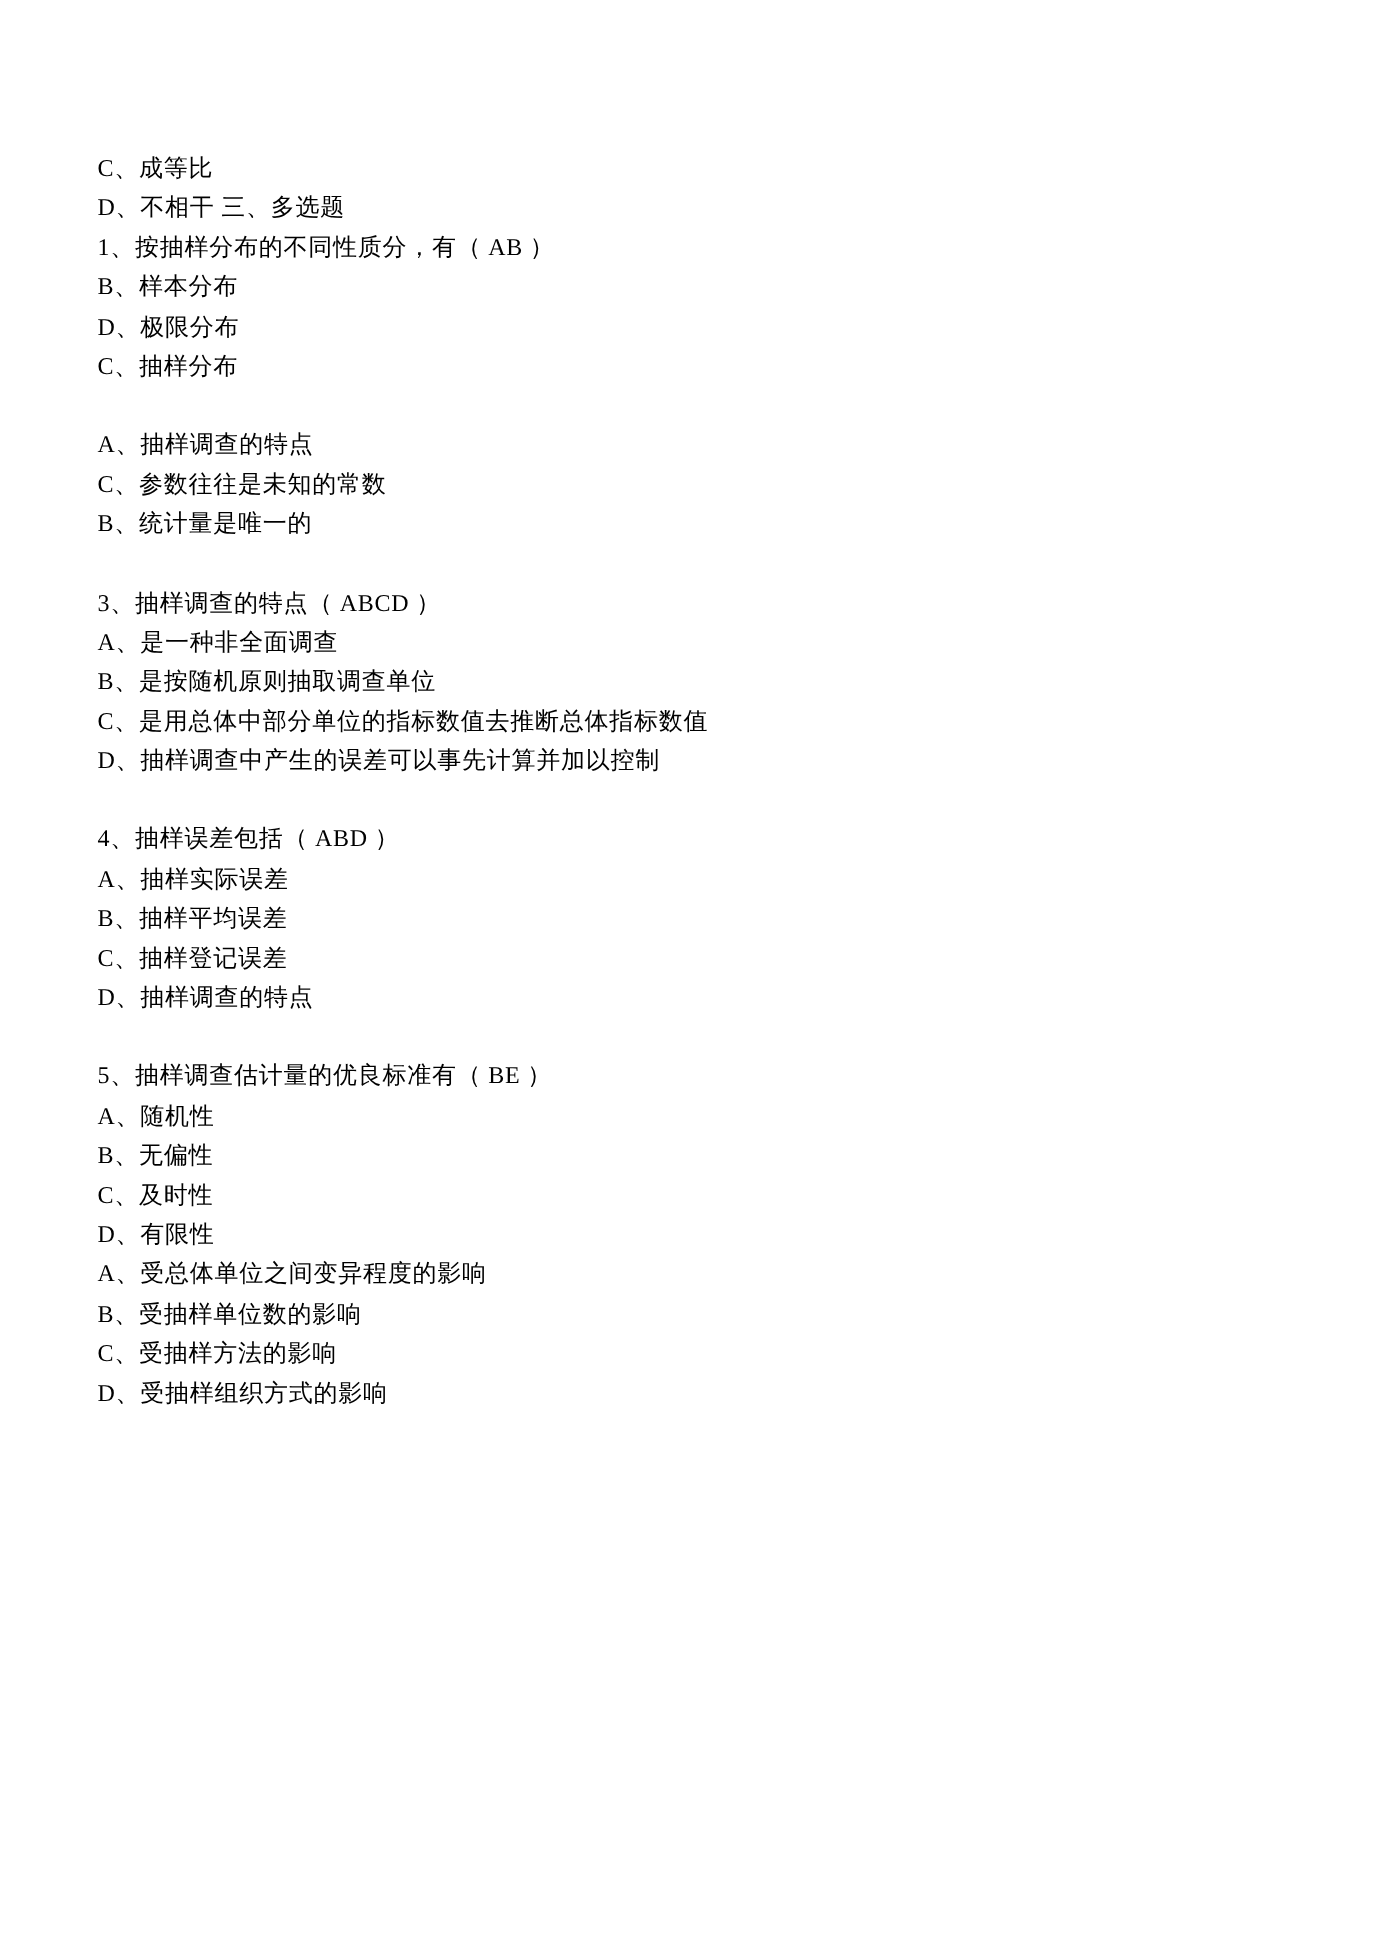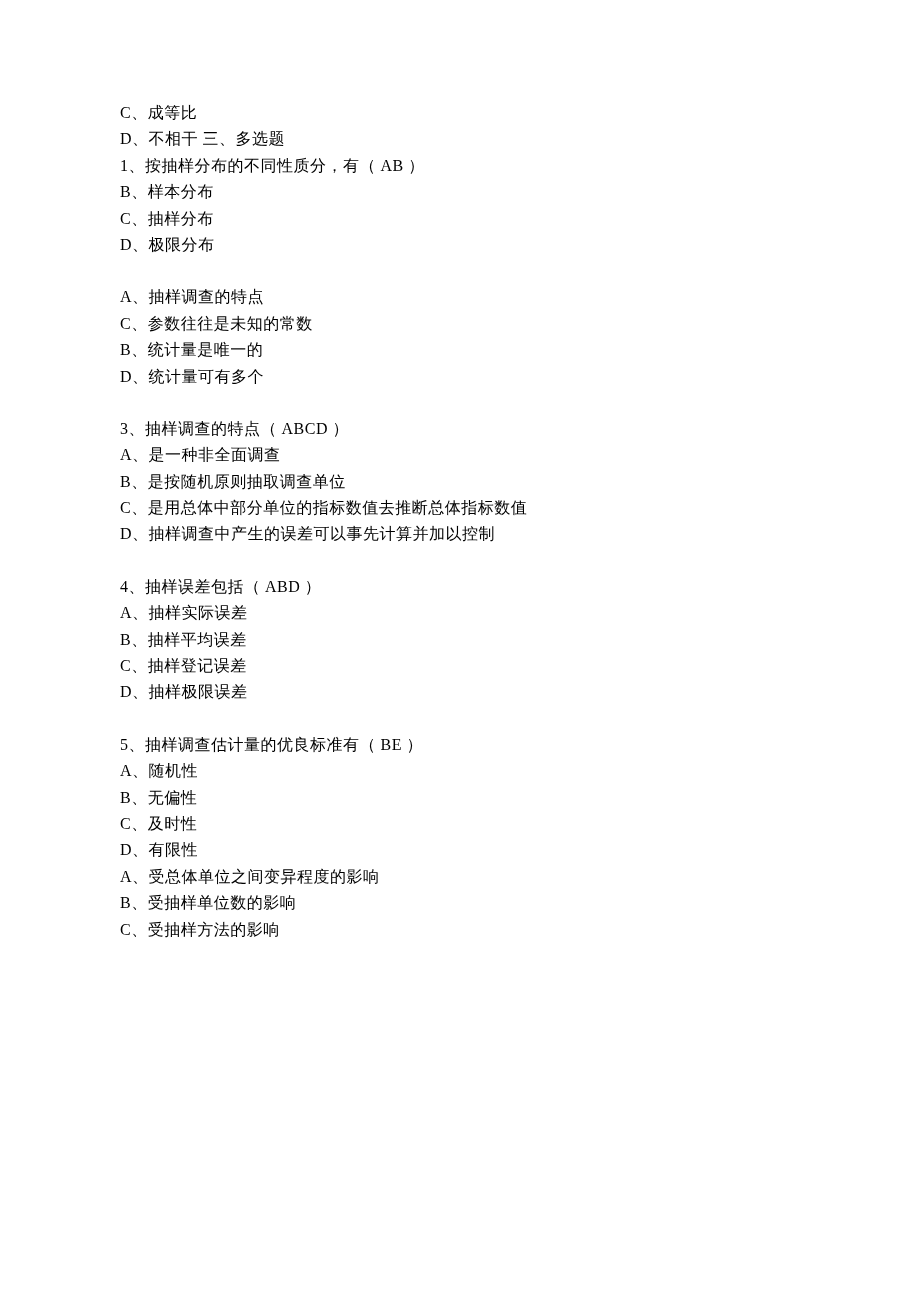--- a/index.html
+++ b/index.html
@@ -10,70 +10,70 @@
     body {
       background: #ffffff;
       width: 920px;
       min-height: 1302px;
       font-family: "SimSun", "宋体", serif;
       font-size: 16px;
       color: #000000;
       line-height: 1.65;
     }
     .page {
-      padding: 100px 148px 0 120px;
+      padding: 100px 148px 0 65px;
     }
     .line {
       display: block;
       letter-spacing: 0.5px;
     }
     .spacer {
       height: 26px;
     }
   </style>
 </head>
 <body>
 
 <div class="page">
 
   <span class="line">C、成等比</span>
   <span class="line">D、不相干 三、多选题</span>
 
   <span class="line">1、按抽样分布的不同性质分，有（ AB ）</span>
   <span class="line">B、样本分布</span>
+  <span class="line">D、极限分布</span>
   <span class="line">C、抽样分布</span>
-  <span class="line">D、极限分布</span>
 
   <div class="spacer"></div>
 
   <span class="line">A、抽样调查的特点</span>
   <span class="line">C、参数往往是未知的常数</span>
   <span class="line">B、统计量是唯一的</span>
-  <span class="line">D、统计量可有多个</span>
 
   <div class="spacer"></div>
 
   <span class="line">3、抽样调查的特点（ ABCD ）</span>
   <span class="line">A、是一种非全面调查</span>
   <span class="line">B、是按随机原则抽取调查单位</span>
   <span class="line">C、是用总体中部分单位的指标数值去推断总体指标数值</span>
   <span class="line">D、抽样调查中产生的误差可以事先计算并加以控制</span>
 
   <div class="spacer"></div>
 
   <span class="line">4、抽样误差包括（ ABD ）</span>
   <span class="line">A、抽样实际误差</span>
   <span class="line">B、抽样平均误差</span>
   <span class="line">C、抽样登记误差</span>
-  <span class="line">D、抽样极限误差</span>
+  <span class="line">D、抽样调查的特点</span>
 
   <div class="spacer"></div>
 
   <span class="line">5、抽样调查估计量的优良标准有（ BE ）</span>
   <span class="line">A、随机性</span>
   <span class="line">B、无偏性</span>
   <span class="line">C、及时性</span>
   <span class="line">D、有限性</span>
   <span class="line">A、受总体单位之间变异程度的影响</span>
   <span class="line">B、受抽样单位数的影响</span>
   <span class="line">C、受抽样方法的影响</span>
+  <span class="line">D、受抽样组织方式的影响</span>
 
 </div>
 
 </body></html>

